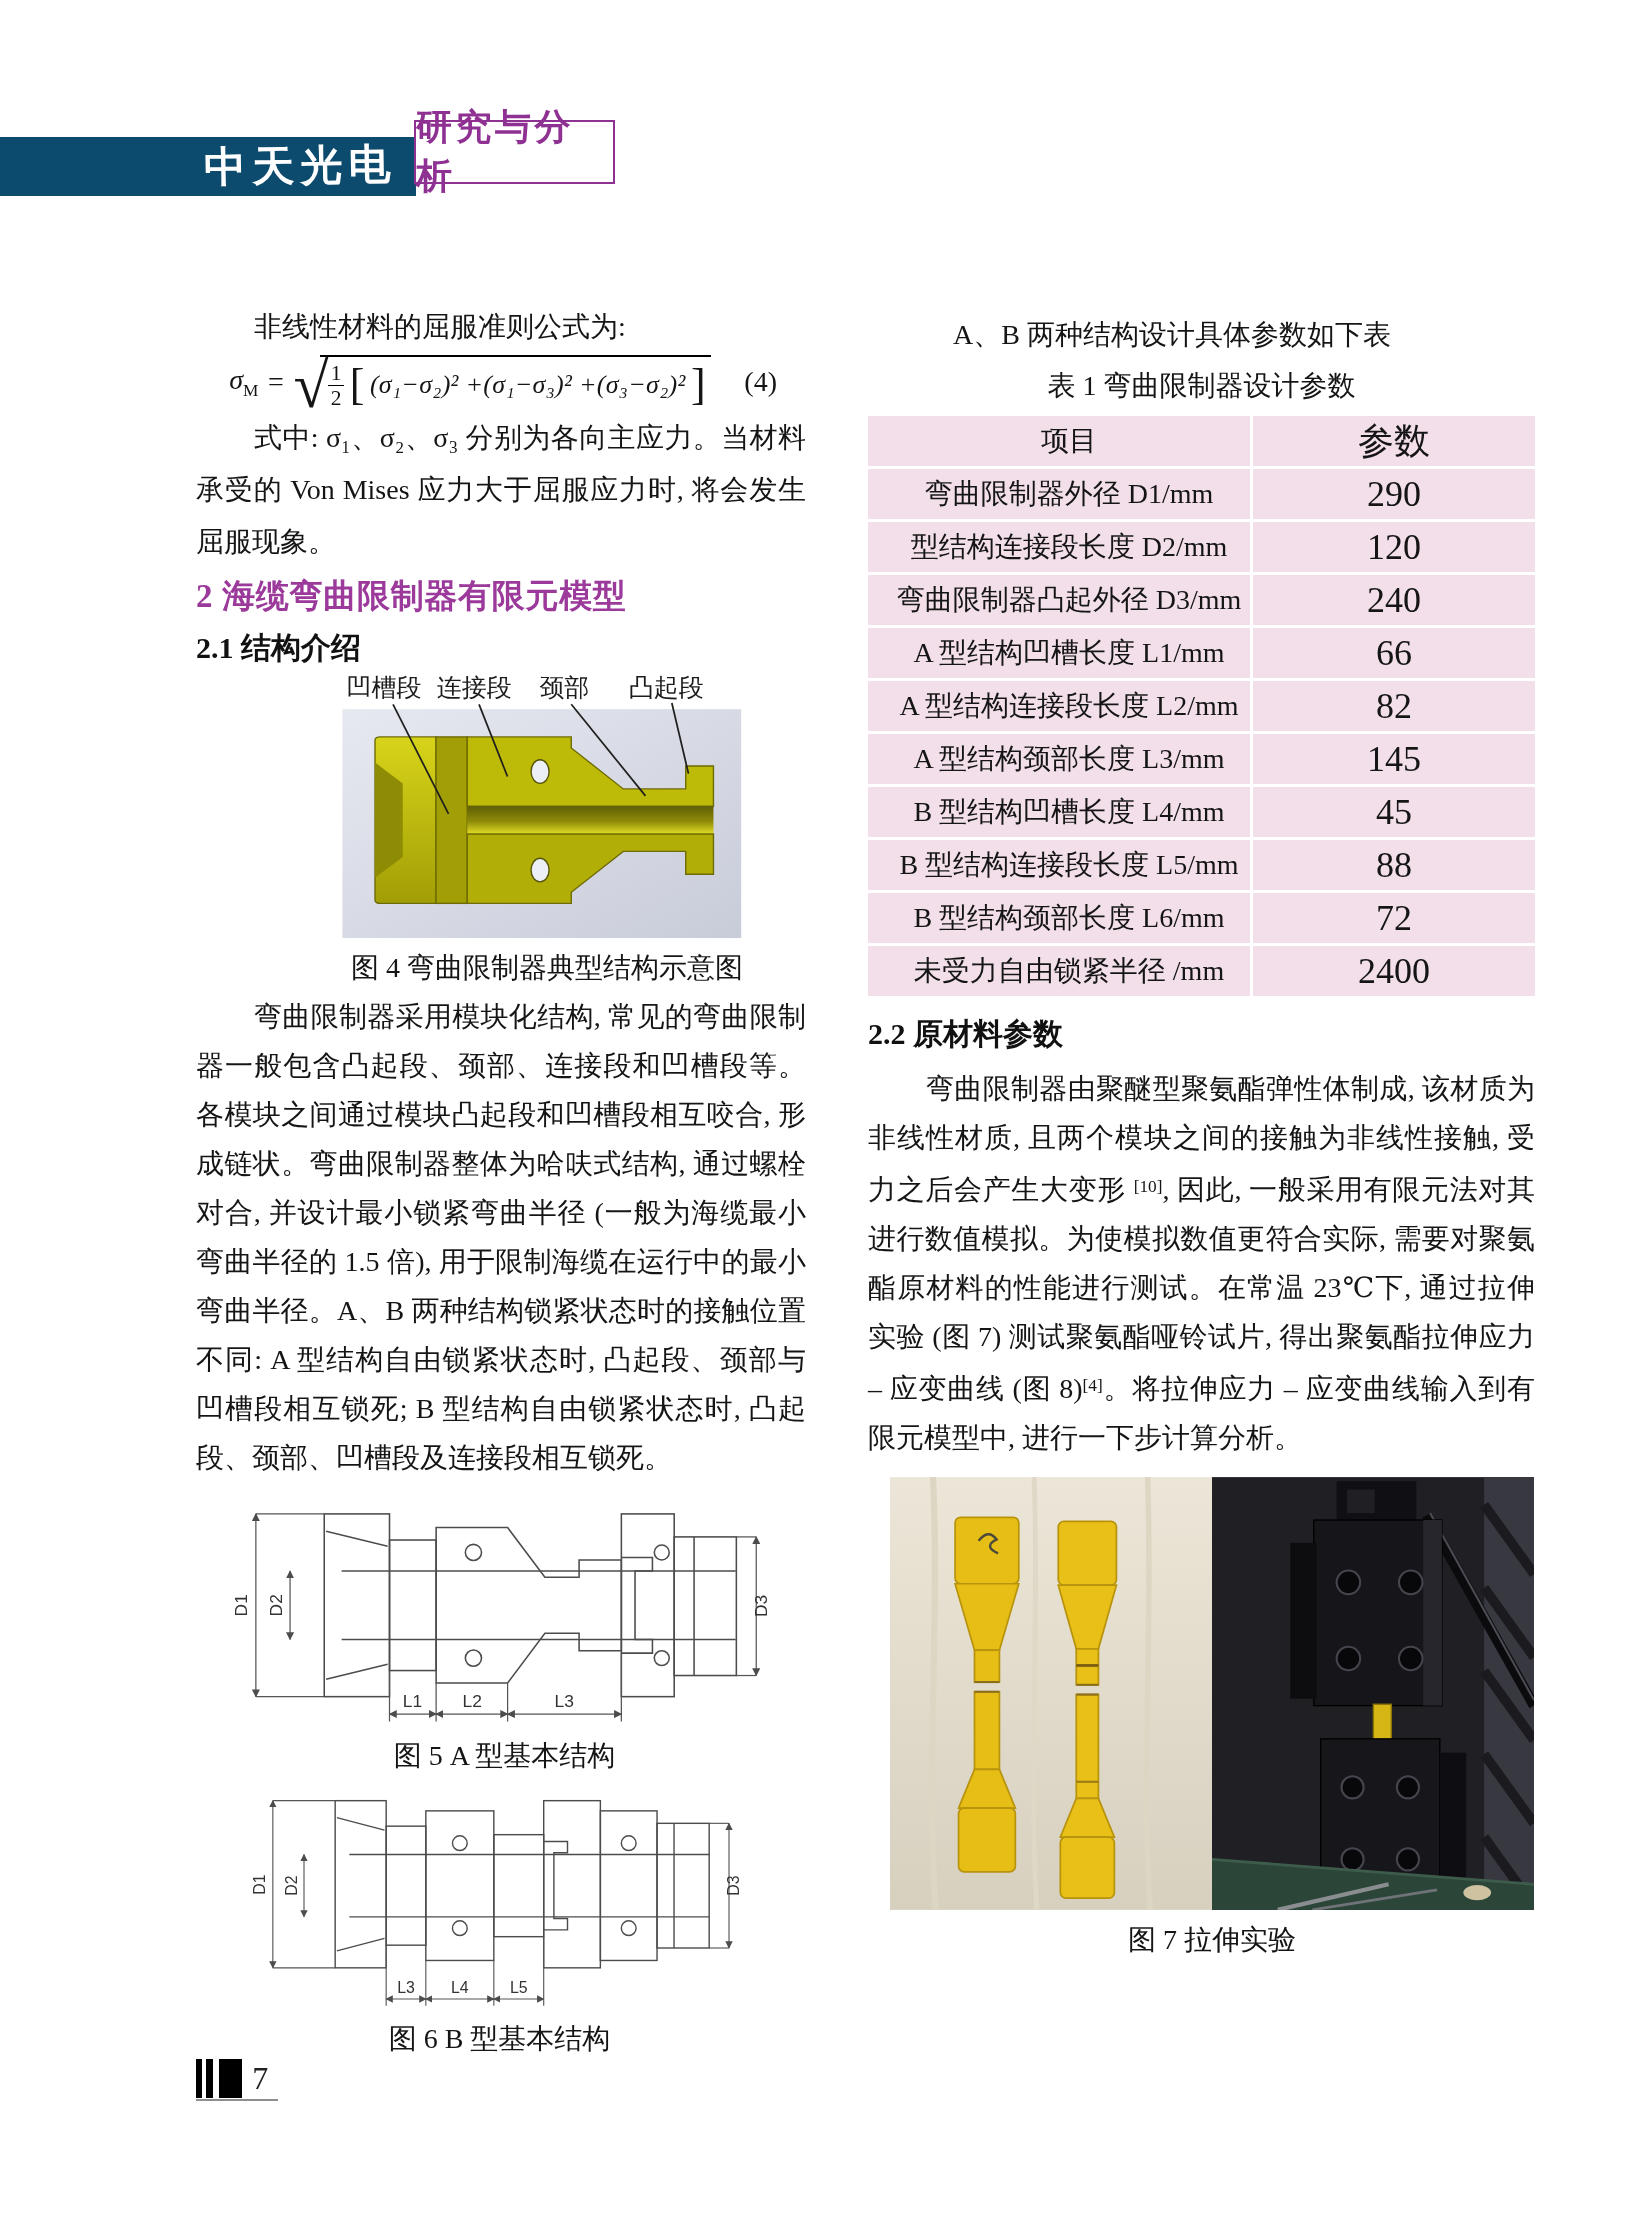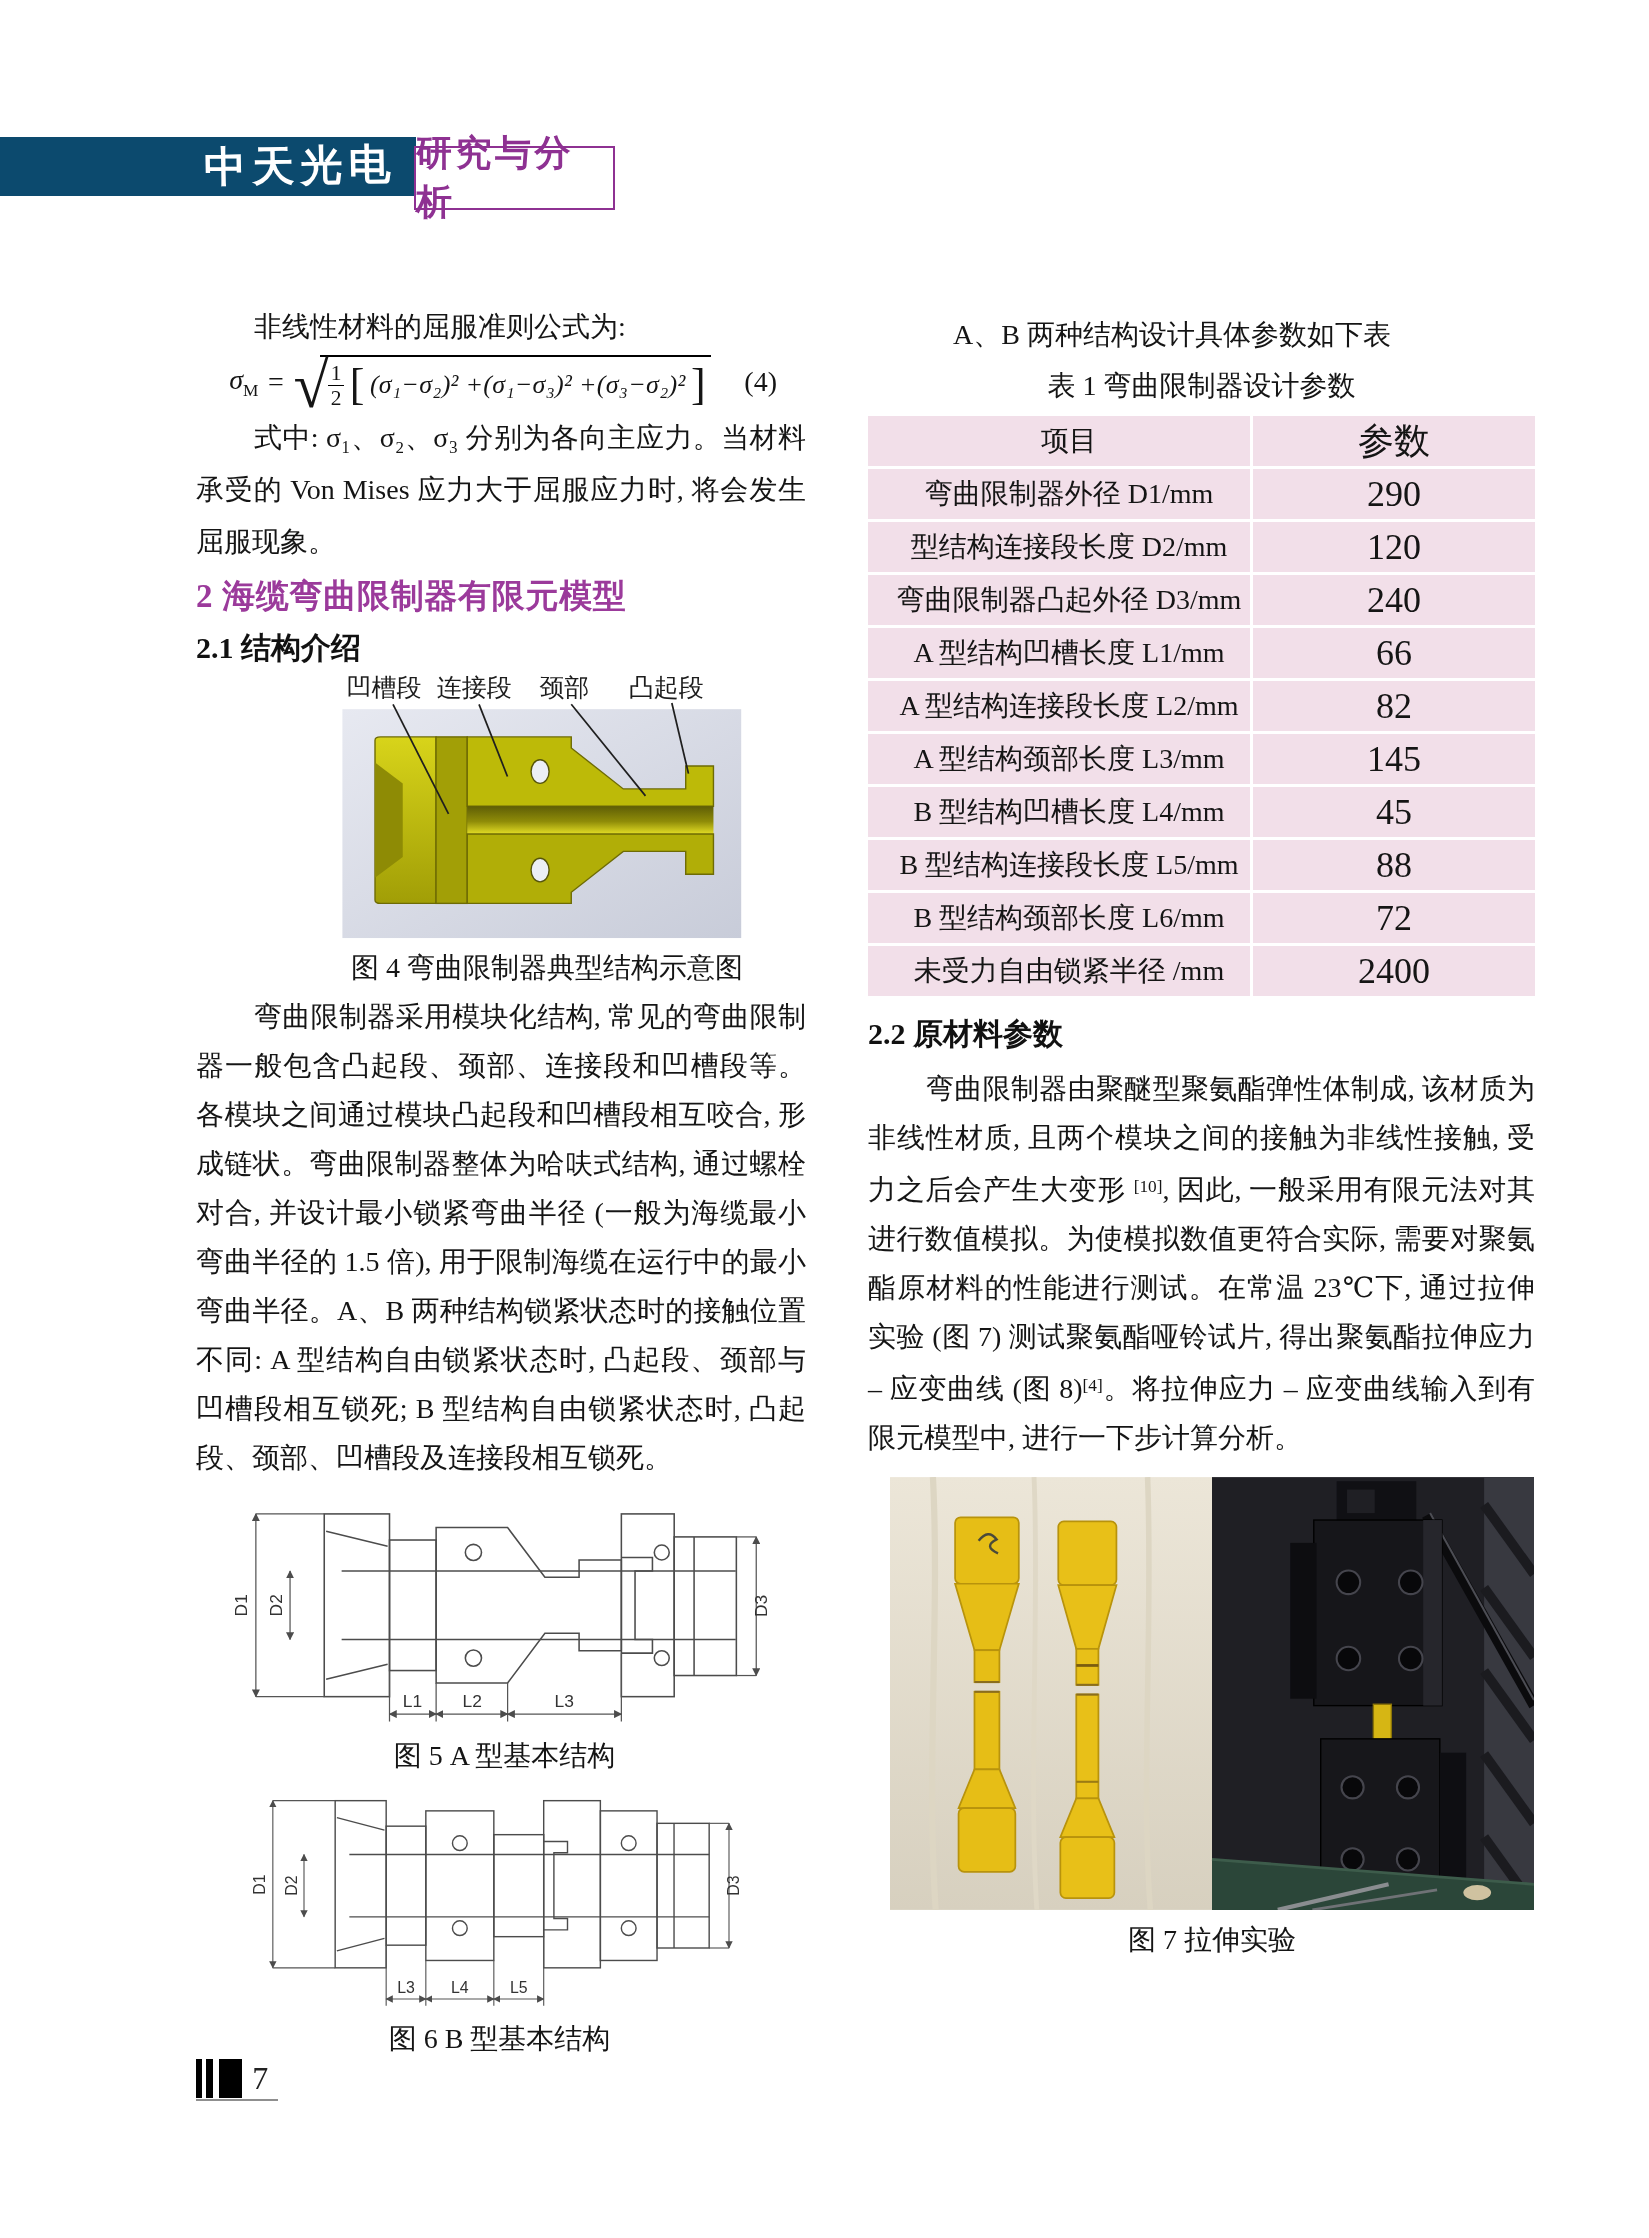--- a/index.html
+++ b/index.html
@@ -4,21 +4,21 @@
 <style>
   html,body{margin:0;padding:0;background:#6f6f6f;}
   .page{position:relative;width:1650px;height:2239px;background:#ffffff;margin:0 auto;
         font-family:"Liberation Serif","DejaVu Serif",serif;color:#151515;overflow:hidden;}
 
   
   .banner{position:absolute;left:0;top:137px;width:416px;height:59px;background:#0c4a6e;text-align:right;}
   .banner-logo{position:absolute;left:204px;top:50%;transform:translateY(-52%) rotate(-1deg);
         color:#fff;font-size:42px;font-weight:900;letter-spacing:6.2px;white-space:nowrap;
         font-family:"DejaVu Serif","Liberation Serif",serif;}
-  .banner-tag{position:absolute;left:414px;top:146px;width:201px;height:64px;background:#fff;
+  .banner-tag{position:absolute;left:414px;top:120px;width:201px;height:64px;background:#fff;
         border:2.8px solid #8E3192;box-sizing:border-box;display:flex;align-items:center;justify-content:center;
         color:#8E3192;font-size:36px;font-weight:700;letter-spacing:3.5px;
         font-family:"Liberation Sans","DejaVu Sans",sans-serif;}
 
   
   .col-left{position:absolute;left:196px;top:302px;width:610px;}
   .col-right{position:absolute;left:868px;top:310px;width:667px;}
 
   p{margin:0;}
   .para{font-size:28px;line-height:49px;text-align:justify;}

